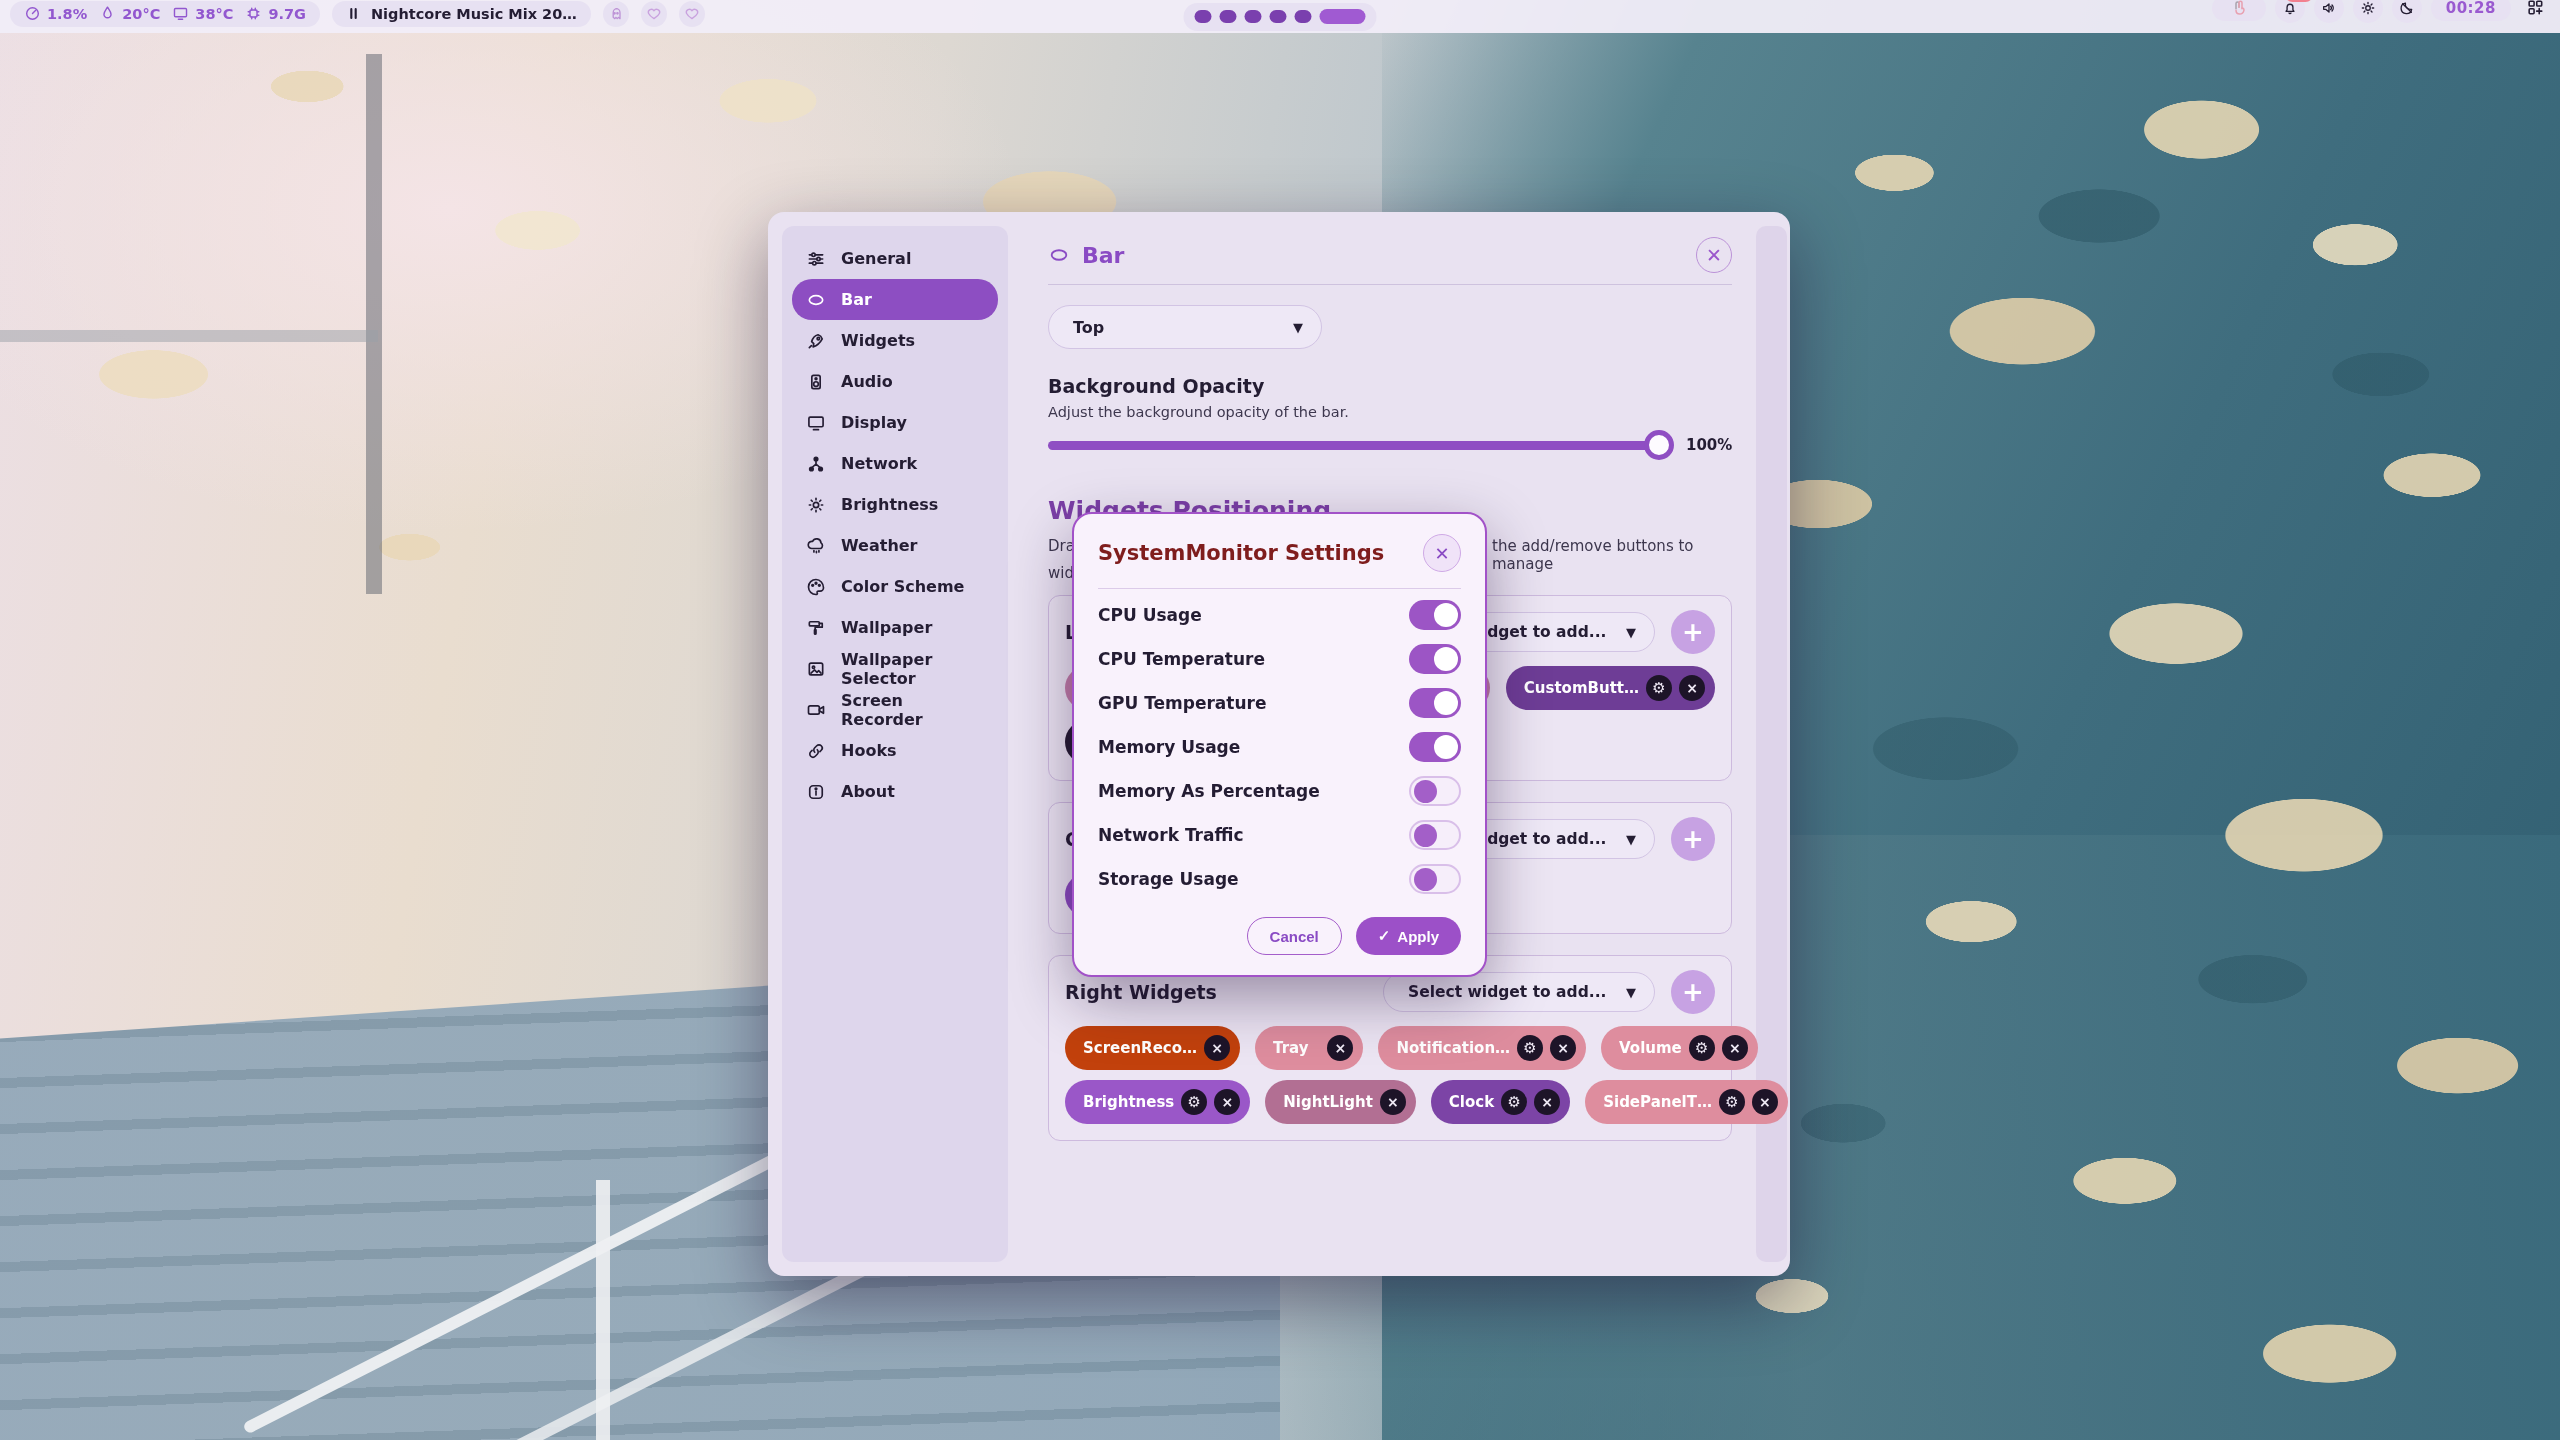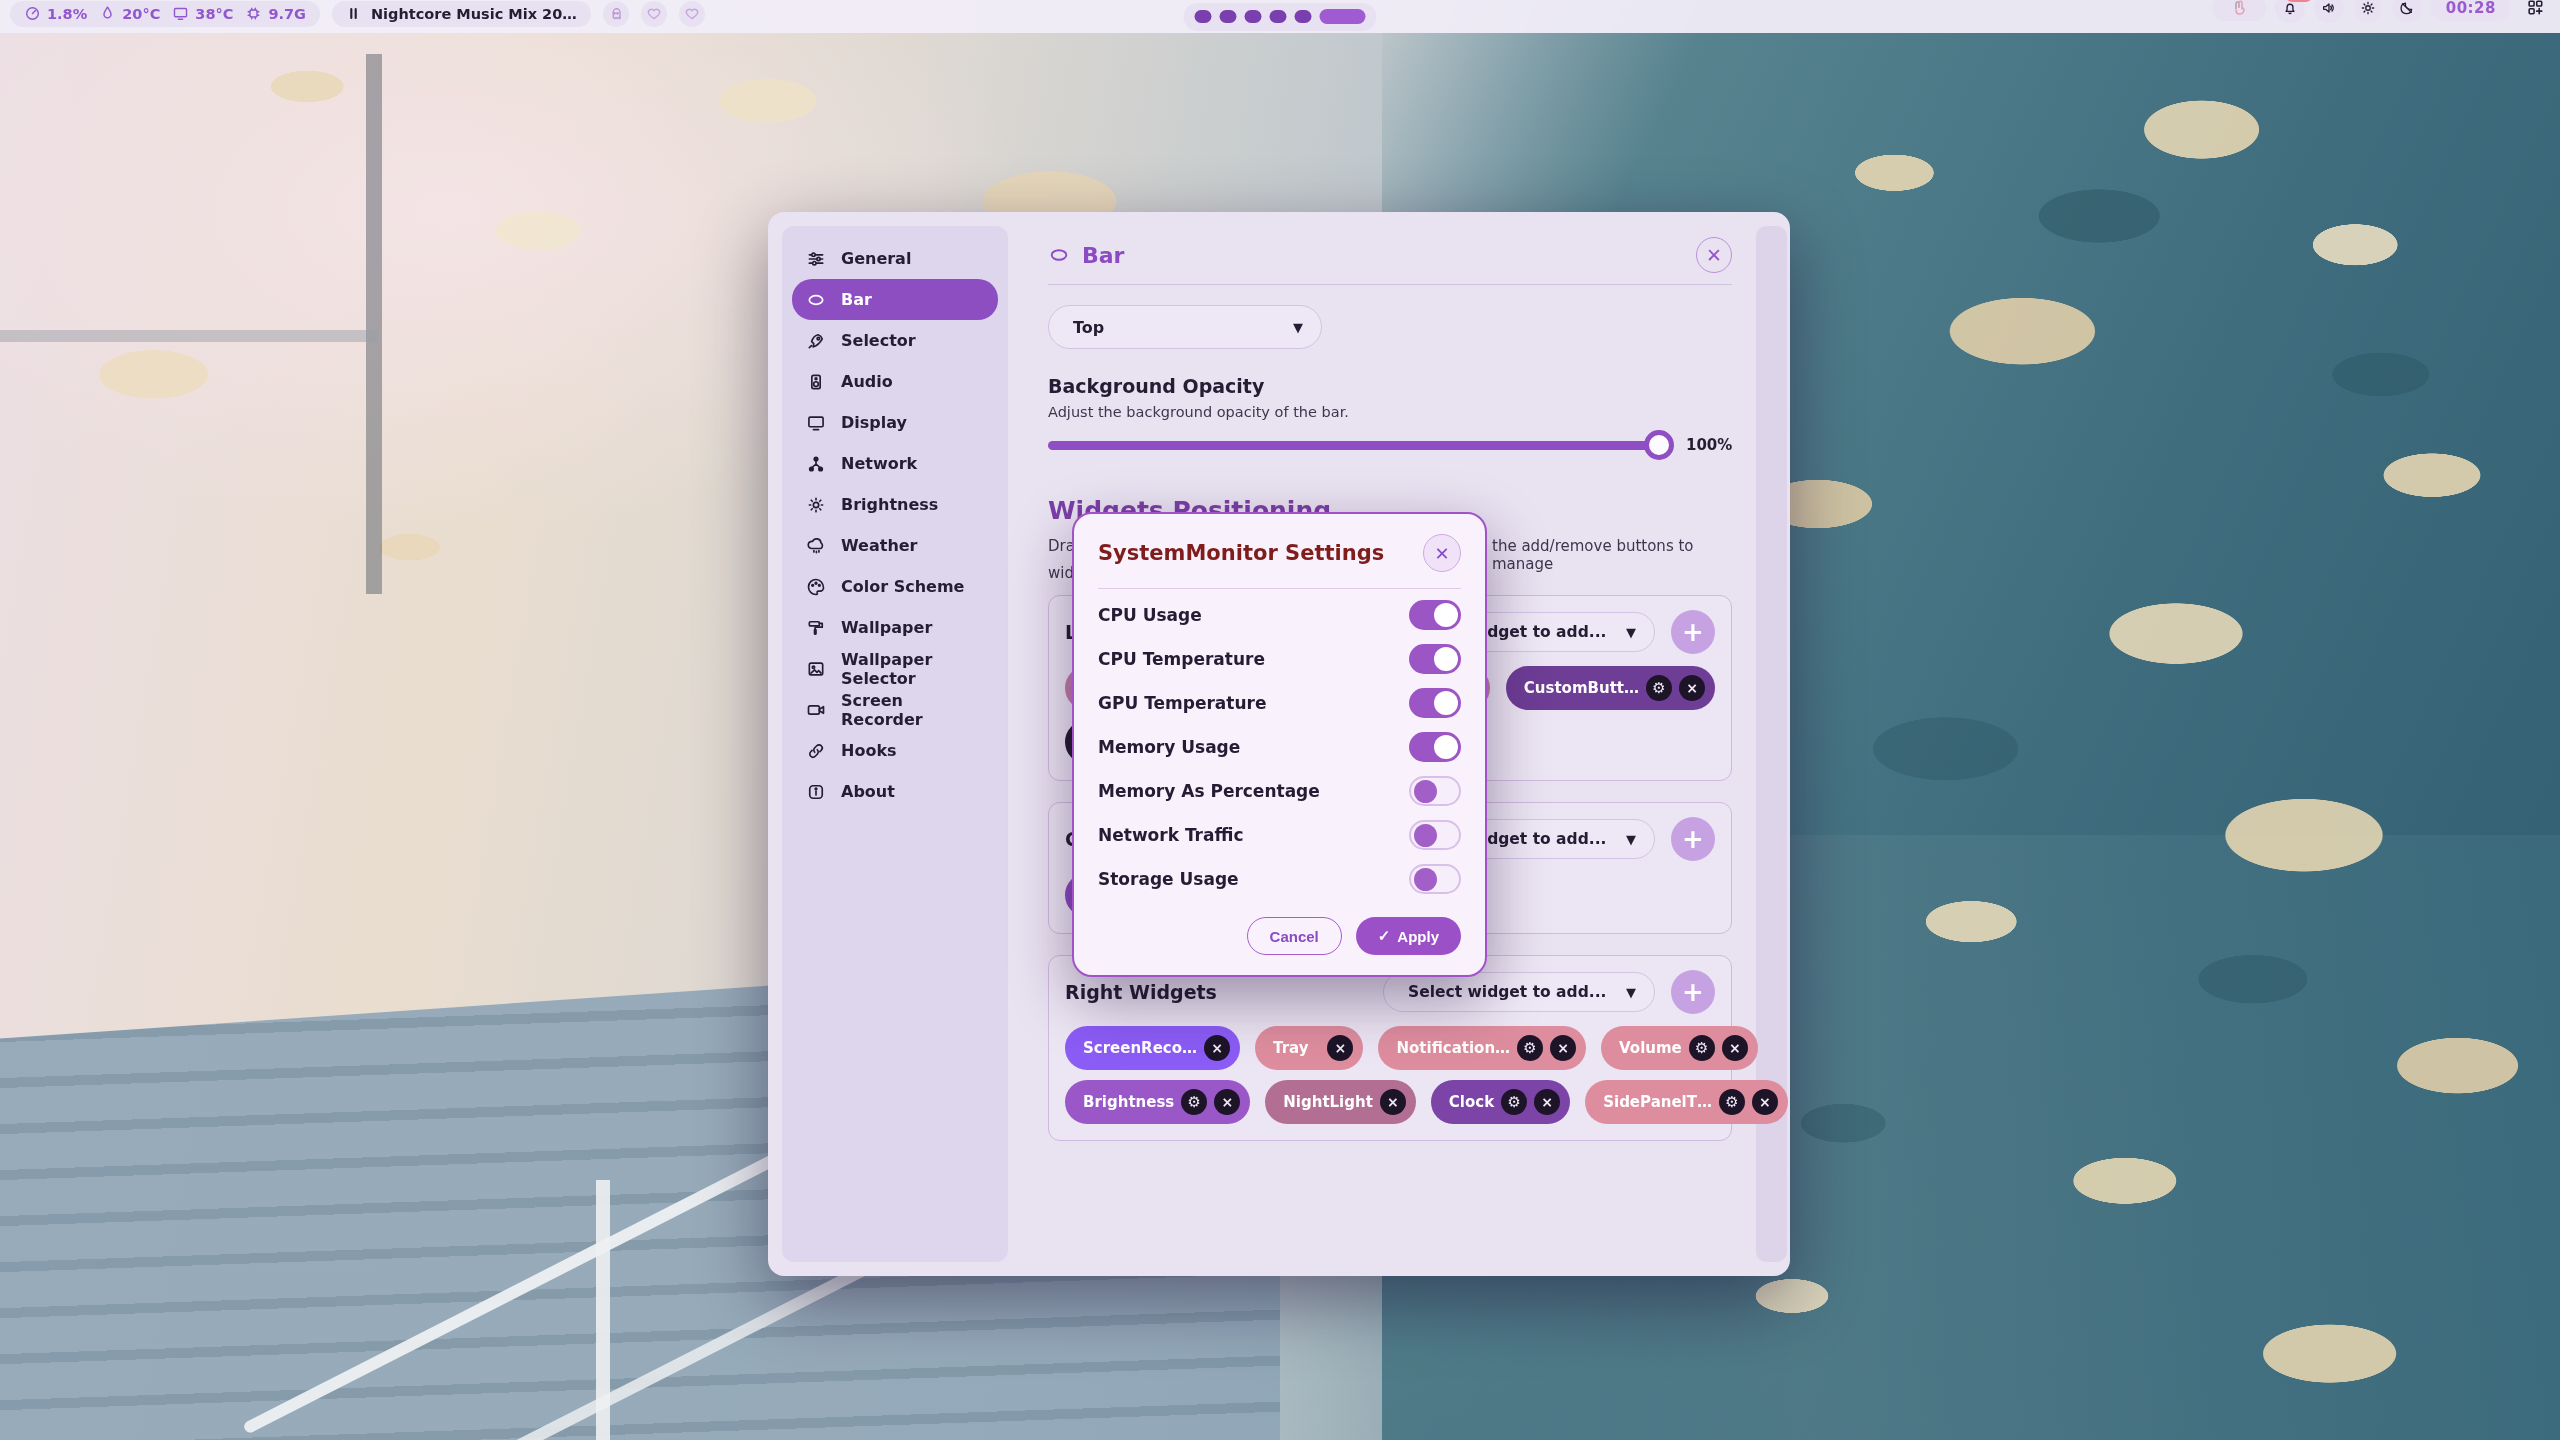--- a/index.html
+++ b/index.html
@@ -309,21 +309,21 @@
           <ellipse cx="12" cy="12" rx="8" ry="5.2"></ellipse>
         </svg>
       <span class="slabel">Bar</span>
     </div>
     <div class="side-item">
       <svg viewBox="0 0 24 24">
           <path d="M14.5 4.5c2.6.8 4.2 2.4 5 5-2.6 5-6.8 8.3-11 9.5l.8-3.8-2.5-2.5c1.2-4.2 4.5-7.4 7.7-8.2z"></path>
           <circle cx="14.8" cy="9.2" r="1.5"></circle>
           <path d="M6.5 17.5L4 20"></path>
         </svg>
-      <span class="slabel">Selector</span>
+      <span class="slabel">Widgets</span>
     </div>
     <div class="side-item">
       <svg viewBox="0 0 24 24">
           <rect x="7" y="4" width="10" height="16" rx="2"></rect>
           <circle cx="12" cy="14.5" r="2.8"></circle>
           <circle cx="12" cy="8" r="1.1"></circle>
         </svg>
       <span class="slabel">Audio</span>
     </div>
     <div class="side-item">
@@ -486,21 +486,21 @@
       <div class="ws-head">
         <span class="ws-label">Right Widgets</span>
         <div class="dropdown ws-dd">
           <span class="dd-value" style="font-size:15.5px;">Select widget to add...</span>
           <span class="dd-caret">▼</span>
         </div>
         <div class="plus-btn">+</div>
       </div>
       <div class="chip-rows">
         <div class="chip-row">
-          <div class="chip" style="background: #8b5cf6;">
+          <div class="chip" style="background: #c2410c;">
             <span class="chip-label">ScreenReco…</span>
             <span class="chip-btn">×</span>
           </div>
           <div class="chip" style="background: rgb(222, 141, 158);">
             <span class="chip-label" style="padding-right:12px;">Tray</span>
             <span class="chip-btn">×</span>
           </div>
           <div class="chip" style="background: rgb(222, 141, 158);">
             <span class="chip-label">Notification…</span>
             <span class="chip-btn gear">⚙</span>

